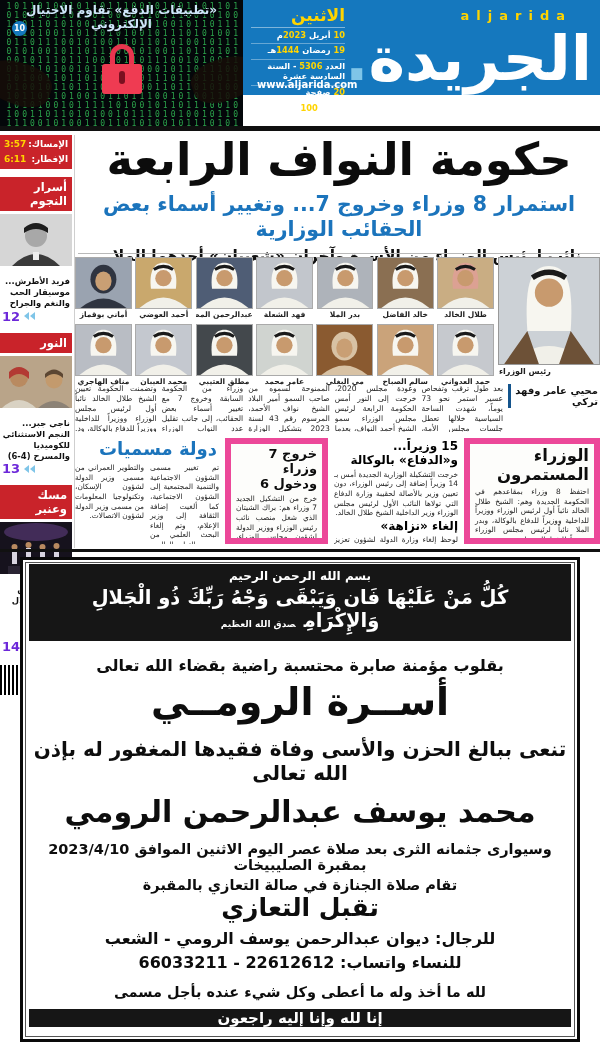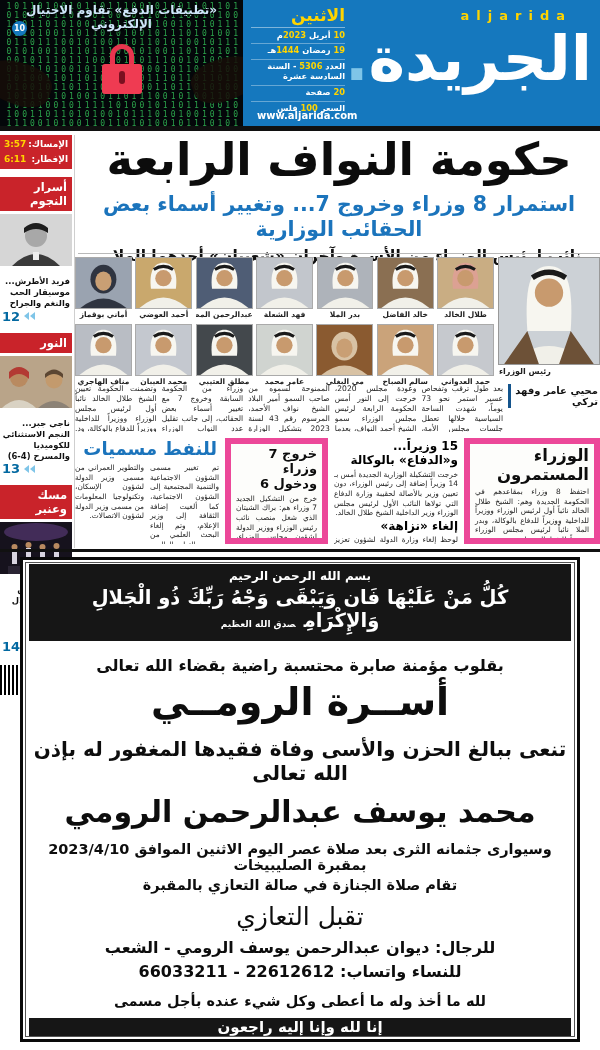--- a/index.html
+++ b/index.html
@@ -14,21 +14,21 @@
   .hand{position:absolute;width:70px;height:42px;background:#160d08;border-radius:50% 40% 40% 50%;opacity:.85}
   .hand.l{left:-18px;top:62px;transform:rotate(18deg)}
   .hand.r{right:-18px;top:58px;transform:rotate(-18deg) scaleX(-1)}
   .lock{position:absolute;left:50%;top:44px;transform:translateX(-50%)}
   .shackle{width:24px;height:20px;border:5px solid #e8354e;border-bottom:none;border-radius:12px 12px 0 0;margin:0 auto}
   .lockbody{width:40px;height:30px;background:#ef3b52;border-radius:3px;position:relative}
   .lockbody:after{content:"";position:absolute;left:50%;top:7px;width:6px;height:13px;background:#7a1020;border-radius:3px;transform:translateX(-50%)}
   .mast-image-title{position:absolute;top:3px;left:0;right:0;text-align:center;color:#cfe6fa;font-weight:bold;font-size:12px;line-height:1.2;text-shadow:0 1px 2px #000}
   .page-badge{position:absolute;top:21px;left:12px;width:15px;height:15px;border-radius:50%;background:#1578be;color:#fff;
               font-size:8px;font-weight:bold;display:flex;align-items:center;justify-content:center;direction:ltr}
-  .mast-blue{position:absolute;left:243px;top:0;width:357px;height:126px;background:#1578be}
+  .mast-blue{position:absolute;left:243px;top:0;width:357px;height:95px;background:#1578be}
   .date-col{position:absolute;left:8px;top:5px;width:94px;text-align:right;color:#fff}
   .day{color:#ffd400;font-size:17px;font-weight:bold;padding-bottom:2px;border-bottom:1px solid rgba(255,255,255,.45)}
   .dline{font-size:8.3px;font-weight:bold;padding:2.5px 0;border-bottom:1px solid rgba(255,255,255,.35);line-height:1.2}
   .dline:last-child{border-bottom:none}
   .dline .yn{color:#ffd400}
   .logo-en{position:absolute;right:28px;top:8px;color:#ffd400;font-size:13px;letter-spacing:7px;font-weight:bold;direction:ltr}
   .logo-ar{position:absolute;right:8px;top:22px;color:#fff;font-size:62px;font-weight:bold;line-height:1.2;white-space:nowrap}
   .logo-dot{color:#7fc5e8}
   .mast-url{position:absolute;left:14px;bottom:5px;color:#fff;font-size:10px;direction:ltr;font-weight:bold}
   .black-rule{position:absolute;left:0;top:126px;width:600px;height:5px;background:#101010}
@@ -47,21 +47,21 @@
   .thin-rule{position:absolute;left:78px;top:253px;width:522px;height:1px;background:#b9b9b9}
   .vert-rule{position:absolute;left:74px;top:135px;width:1px;height:413px;background:#cfcfcf}
 
   
   #sidebar{position:absolute;left:0;top:170px;width:72px}
   .side-label{background:#c9232a;color:#fff;font-size:11.5px;font-weight:bold;text-align:right;padding:3px 5px;margin-top:7px}
   .side-photo{width:72px;height:52px;margin-top:3px;overflow:hidden}
   .side-photo svg{display:block;width:100%;height:100%}
   .side-cap{font-size:8.4px;font-weight:bold;text-align:right;line-height:1.3;padding:10px 2px 0;color:#111}
   .side-pg{display:flex;direction:ltr;align-items:center;gap:1.5px;padding:0 2px 2px}
-  .side-pg b{color:#0369a1;font-size:13px;margin-right:2px}
+  .side-pg b{color:#6d28d9;font-size:13px;margin-right:2px}
   .chev{width:0;height:0;border-top:4px solid transparent;border-bottom:4px solid transparent;border-right:5px solid #7fc5e8}
   .barcode{height:30px;margin-top:9px;background:repeating-linear-gradient(90deg,#000 0 2px,#fff 2px 4px)}
   .barcode-red{height:5px;width:40px;background:repeating-linear-gradient(90deg,#c9232a 0 2px,#fff 2px 4px)}
 
   
   #ministers{position:absolute;left:75px;top:257px;width:525px;height:144px}
   #pm-cell{position:absolute;right:0;top:0;width:102px}
   #pm-photo{width:102px;height:108px;border:1px solid #999;overflow:hidden}
   #pm-photo svg{display:block;width:100%;height:100%}
   .pm-cap{font-size:8px;font-weight:bold;text-align:left;padding:2px 1px;color:#222}
@@ -99,21 +99,21 @@
   .ob-bar{background:#161616;color:#fff;padding:5px 8px 9px}
   .ob-basmala{font-size:12px;font-weight:bold}
   .ob-verse{font-size:19.5px;font-weight:bold;margin-top:3px}
   .ob-sadaqa{font-size:9px;font-weight:bold;margin-right:8px}
   .ob-intro{font-size:16px;font-weight:bold;margin-top:15px}
   .ob-family{font-size:38px;font-weight:bold;margin-top:4px;line-height:1.25}
   .ob-mourn{font-size:20px;font-weight:bold;margin-top:10px}
   .ob-name{font-size:30px;font-weight:bold;margin-top:8px;line-height:1.25}
   .ob-burial{font-size:14.5px;font-weight:bold;margin-top:11px}
   .ob-prayer{font-size:14.5px;font-weight:bold;margin-top:4px}
-  .ob-cond{font-size:25px;font-weight:normal;margin-top:9px}
+  .ob-cond{font-size:25px;font-weight:bold;margin-top:0}
   .ob-men{font-size:16px;font-weight:bold;margin-top:7px}
   .ob-women{font-size:16px;font-weight:bold;margin-top:5px}
   .ob-closing{font-size:14.5px;font-weight:bold;margin-top:12px}
   .ob-istirja{background:#161616;color:#fff;margin-top:9px;padding:0 6px;font-size:15px;font-weight:bold;letter-spacing:2px}
 </style>
 </head>
 <body>
 
 <div id="page">
 
@@ -444,21 +444,21 @@
         <p>خرجت التشكيلة الوزارية الجديدة أمس بـ 14 وزيراً إضافة إلى رئيس الوزراء، دون تعيين وزير بالأصالة لحقيبة وزارة الدفاع التي تولاها النائب الأول لرئيس مجلس الوزراء وزير الداخلية الشيخ طلال الخالد.</p>
         <h4>إلغاء «نزاهة»</h4>
         <p>لوحظ إلغاء وزارة الدولة لشؤون تعزيز النزاهة في الحكومة والتي كان يشغلها بالحكومة السابقة وزير العدل ووزير الأوقاف الإسلامية السابق عبدالعزيز الماجد.</p>
       </div>
       <div class="boxed" id="box-exit">
         <h3>خروج 7 وزراء ودخول 6</h3>
         <p><span>خرج من التشكيل الجديد 7 وزراء هم: براك الشيتان الذي شغل منصب نائب رئيس الوزراء ووزير الدولة لشؤون مجلس الوزراء، والشيخ عبدالله العلي الذي كان يشغل منصب وزير الدفاع، وعبدالوهاب الرشيد الذي شغل منصب وزير المالية، ومازن الناهض الذي شغل منصب وزير التجارة، وعبدالعزيز المعجل الذي شغل منصب وزير البلدية، وعمار العجمي الذي</span>
            </p>
       </div>
       <div class="leftsec">
-        <h3>للنفط مسميات</h3>
+        <h3>دولة مسميات</h3>
         <div class="cols">
           <div>تم تغيير مسمى الشؤون الاجتماعية والتنمية المجتمعية إلى الشؤون الاجتماعية، كما ألغيت إضافة الثقافة إلى وزير الإعلام، وتم إلغاء البحث العلمي من مسمى التعليم العالي،</div>
           <div>والتطوير العمراني من مسمى وزير الدولة لشؤون الإسكان، وتكنولوجيا المعلومات من مسمى وزير الدولة لشؤون الاتصالات.</div>
         </div>
       </div>
     </div>
   </section>
 
   <div id="rule2"></div>
 

